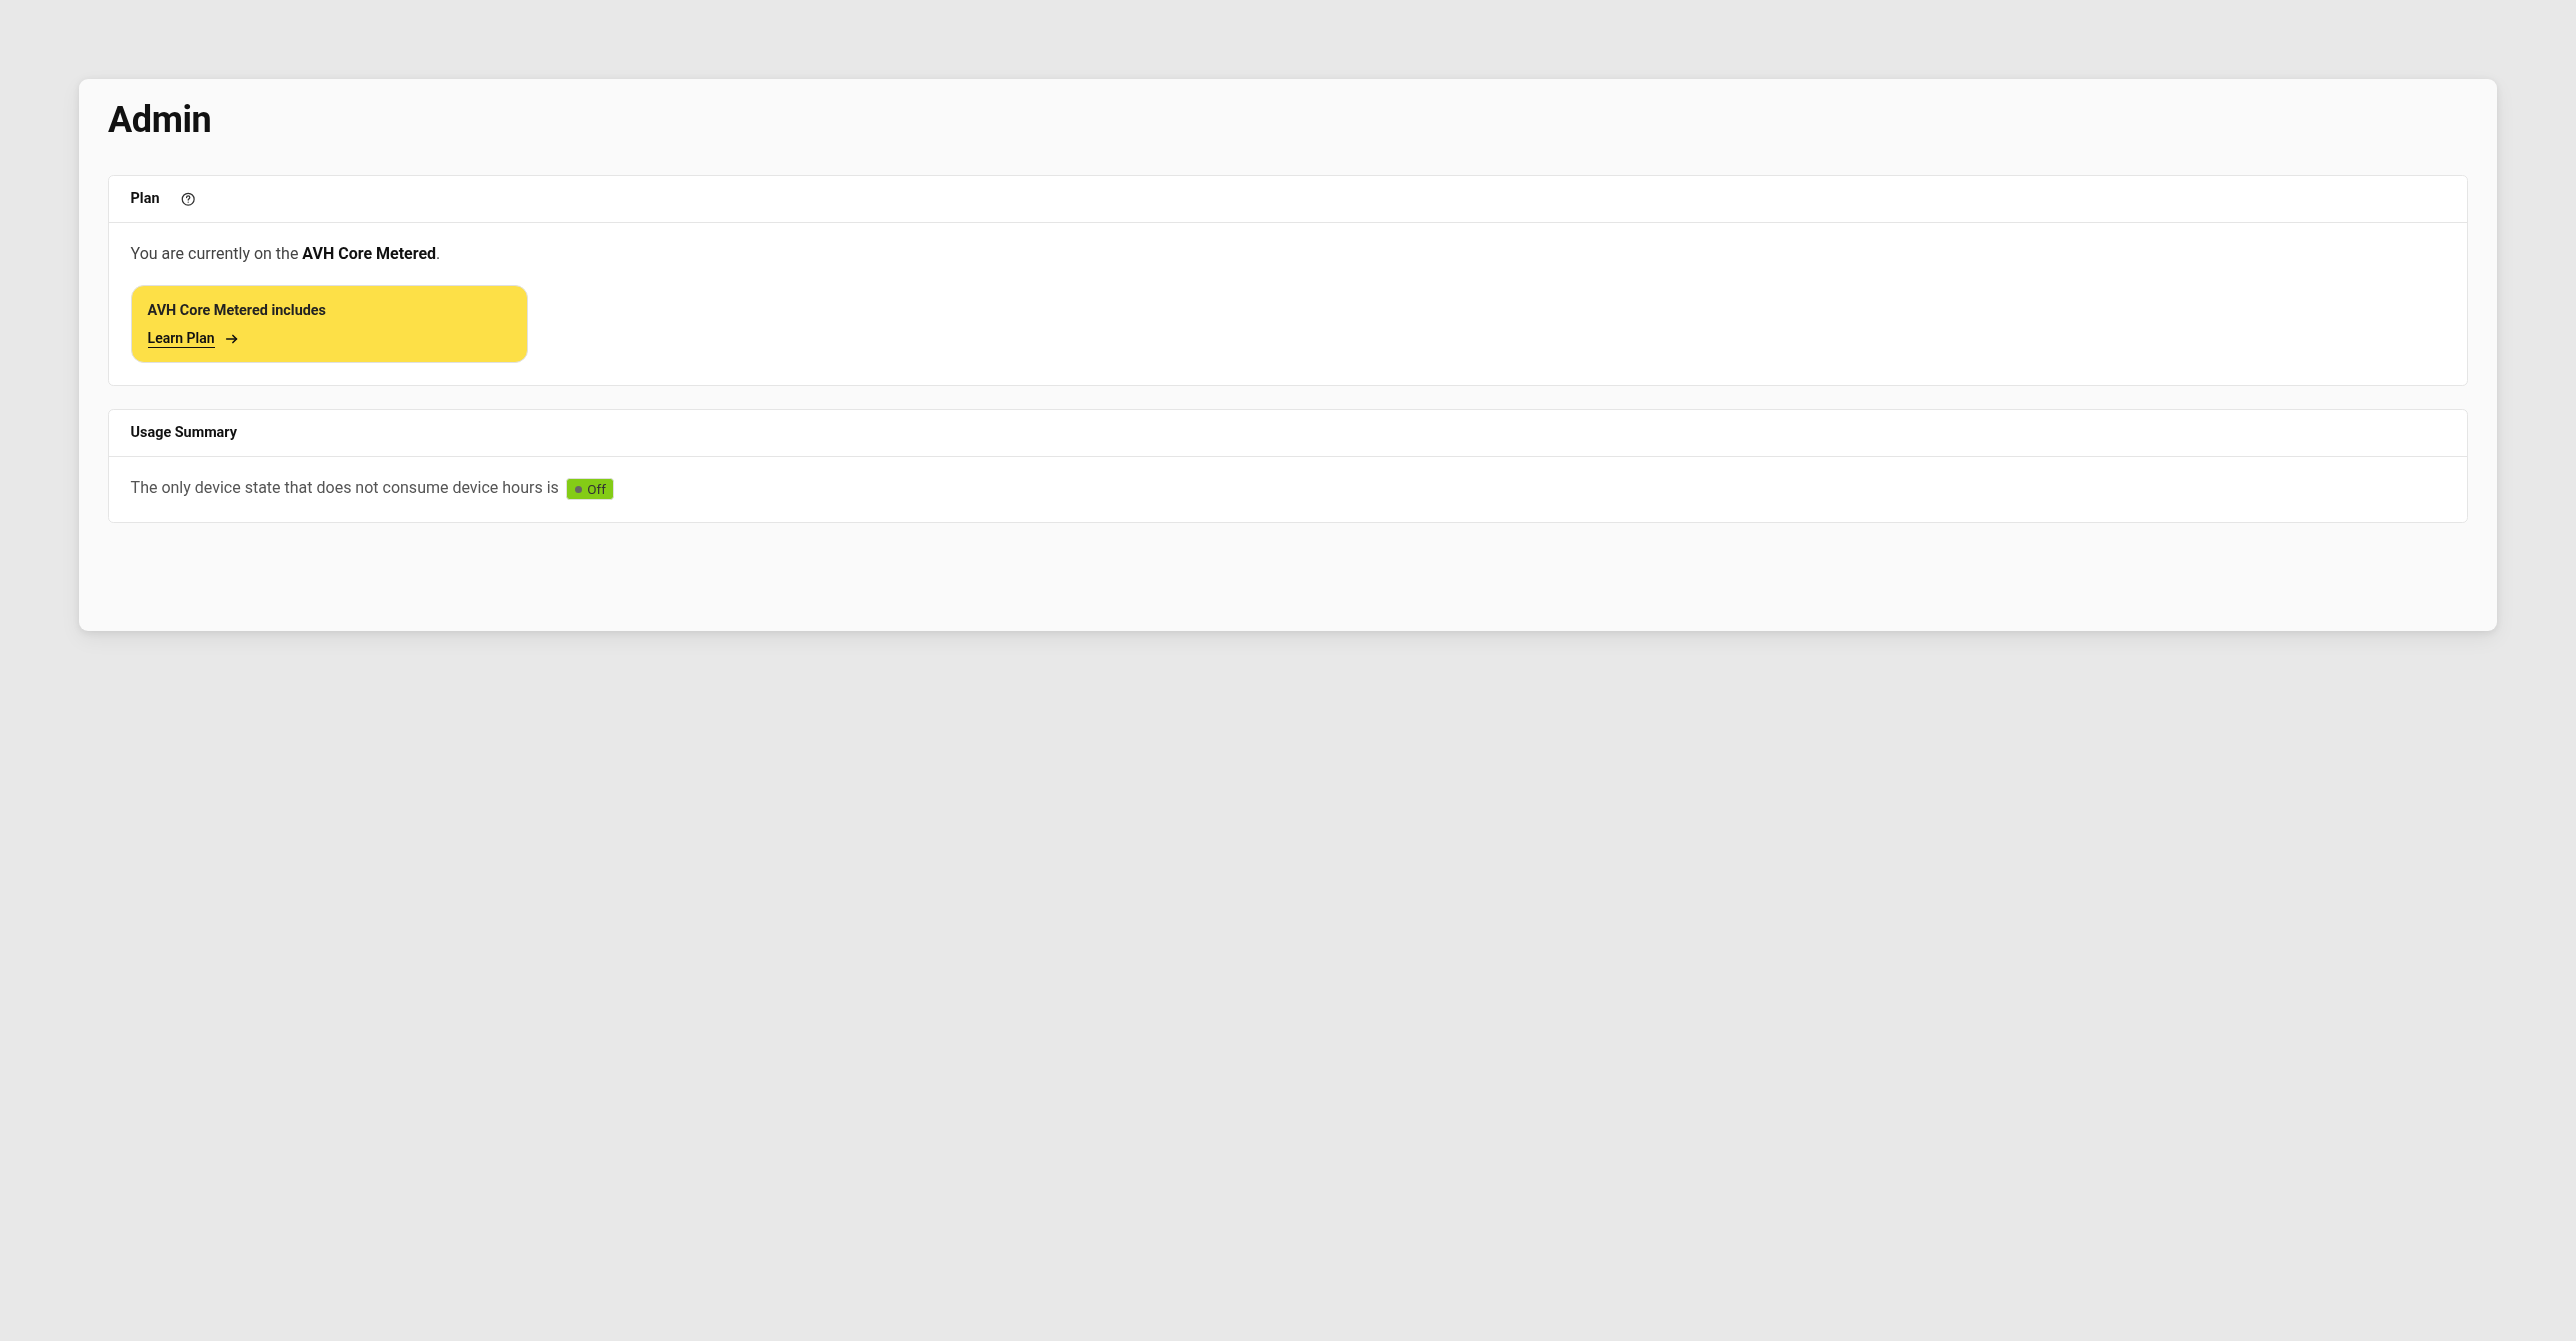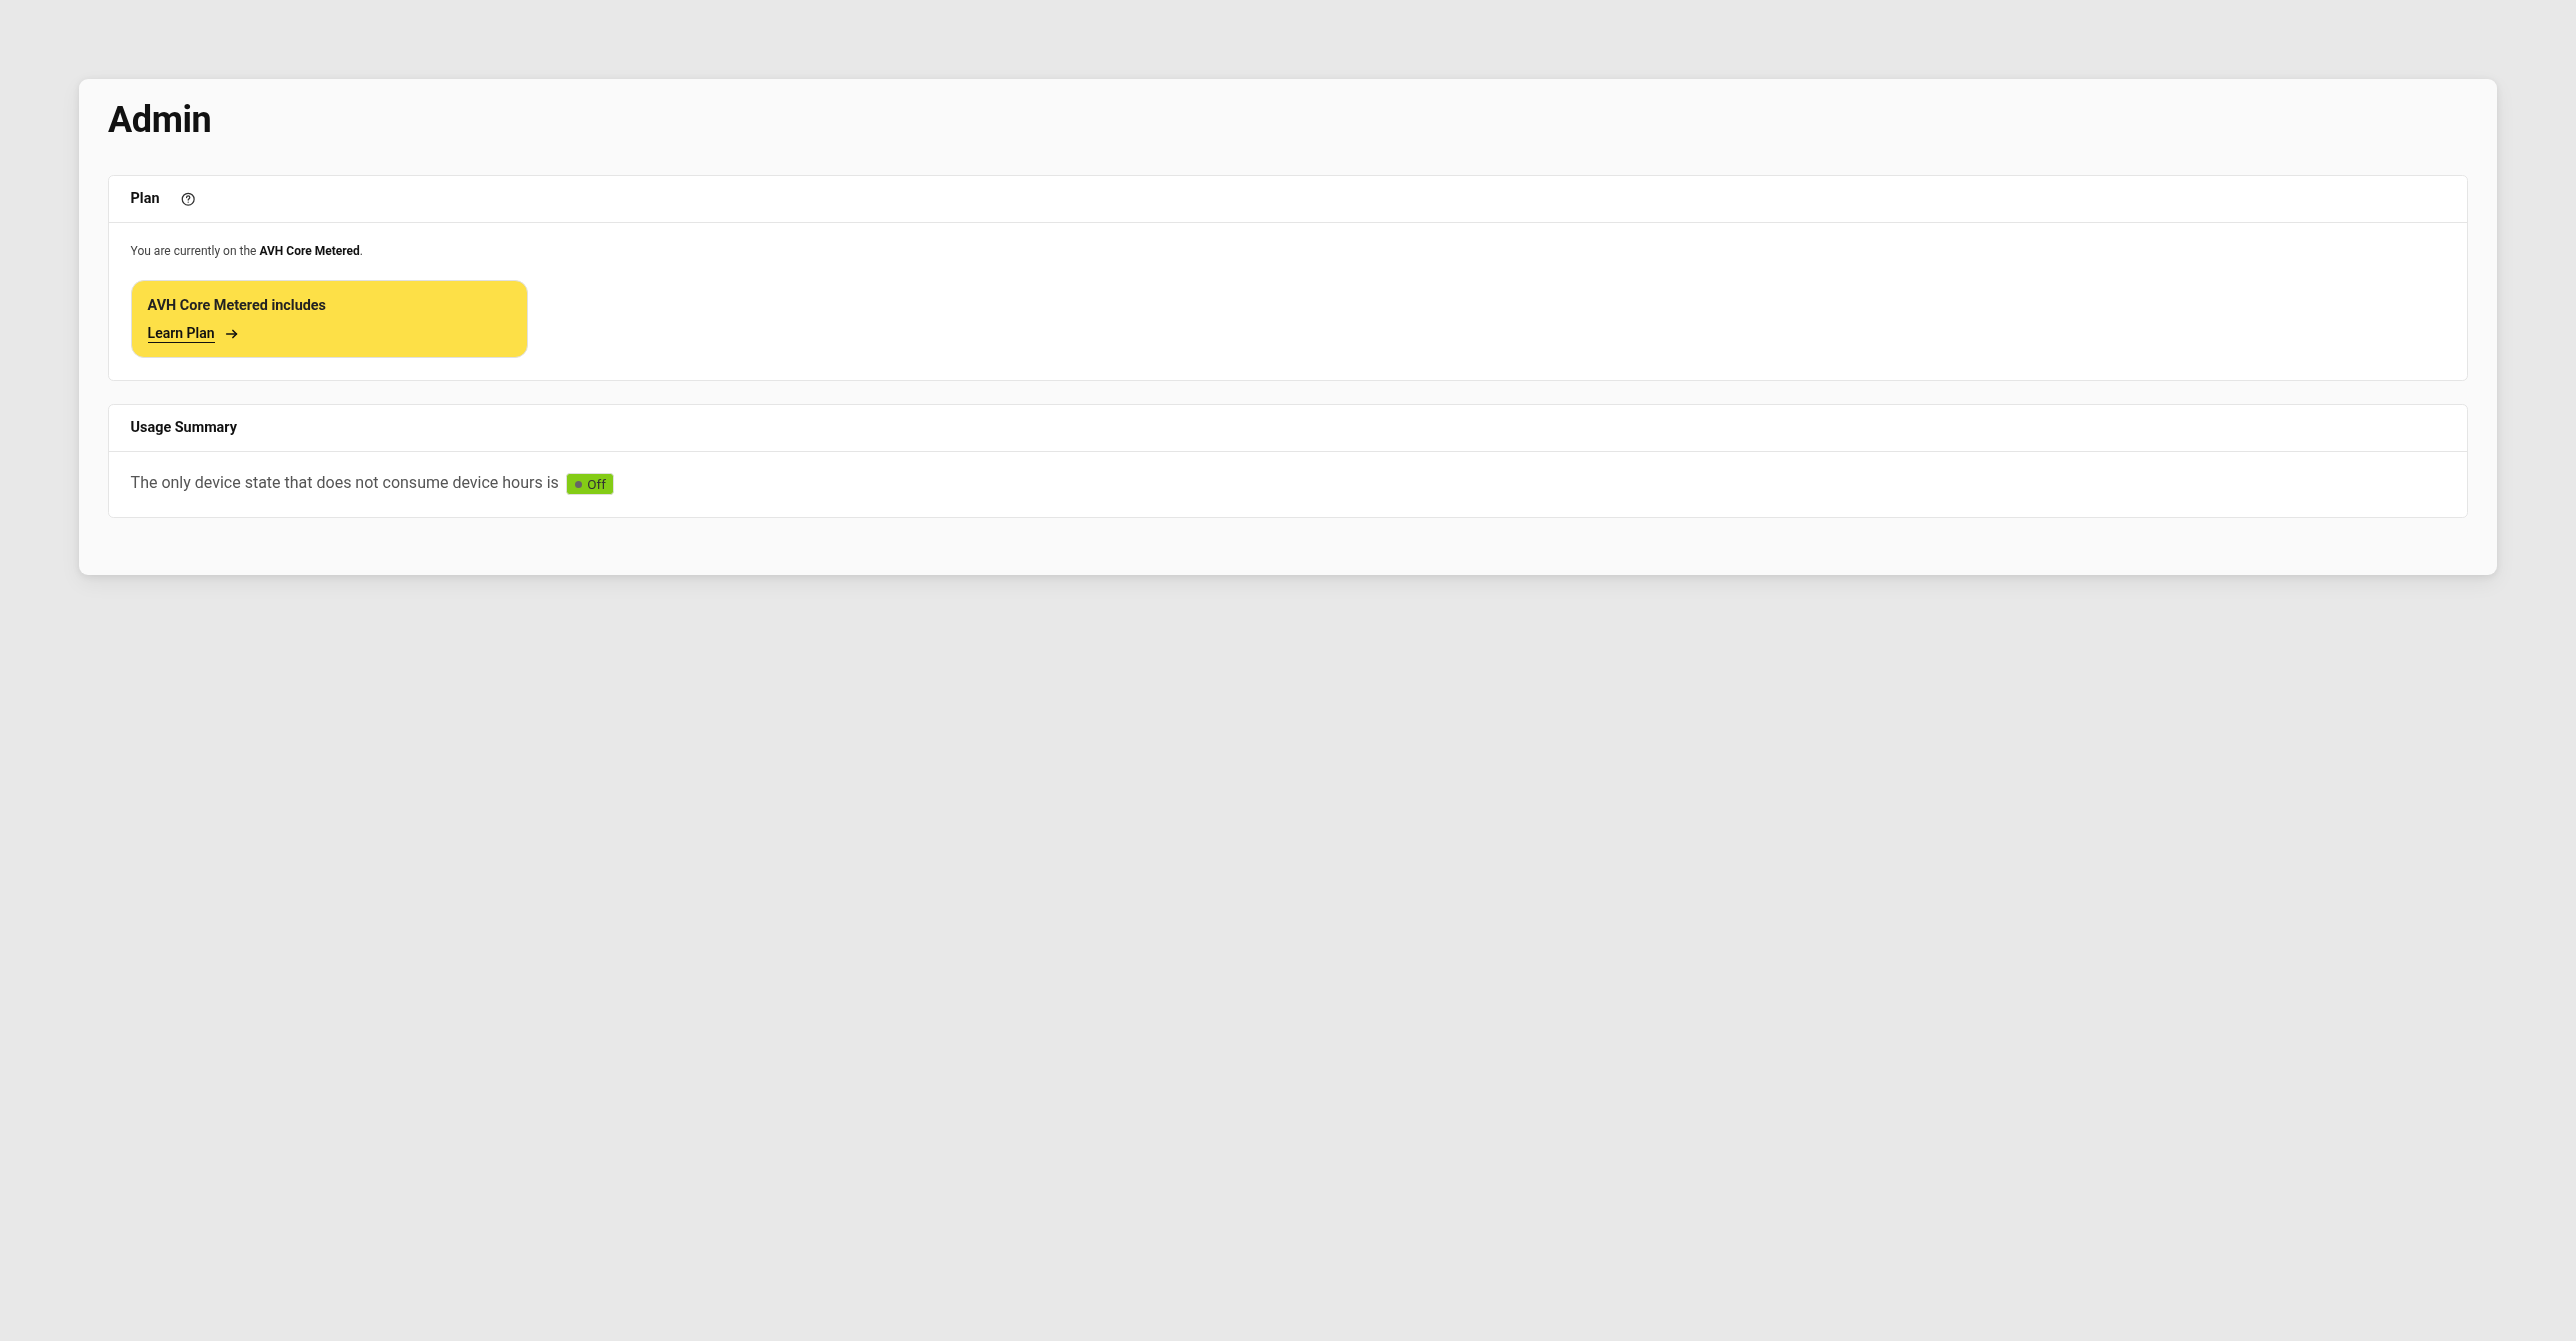--- a/index.html
+++ b/index.html
@@ -13,21 +13,21 @@
     padding: 79px;
     color: #111;
     font-size: 14.4px;
     -webkit-font-smoothing: antialiased;
   }
   .page-card {
     background: #fafafa;
     border-radius: 9px;
     box-shadow: 0 1.8px 7.2px rgba(0,0,0,0.08), 0 7.2px 21.6px rgba(0,0,0,0.06);
     overflow: hidden;
-    height: 496px;
+    height: 552px;
     position: relative;
   }
   .page-inner {
     padding: 20px 29px 0 29px;
   }
   .page-title {
     font-size: 36px;
     font-weight: 700;
     letter-spacing: -0.4px;
     color: #111;
@@ -75,21 +75,21 @@
     width: 14.4px;
     height: 14.4px;
     display: inline-flex;
     align-items: center;
     justify-content: center;
   }
   .panel-body {
     padding: 21.6px;
   }
   .current-plan-line {
-    font-size: 12px;
+    font-size: 16px;
     color: #444;
     margin-bottom: 21.6px;
   }
   .current-plan-line strong {
     font-weight: 700;
     color: #111;
   }
   .plan-box {
     border: 0.9px solid #e0e0e0;
     border-radius: 13px;

